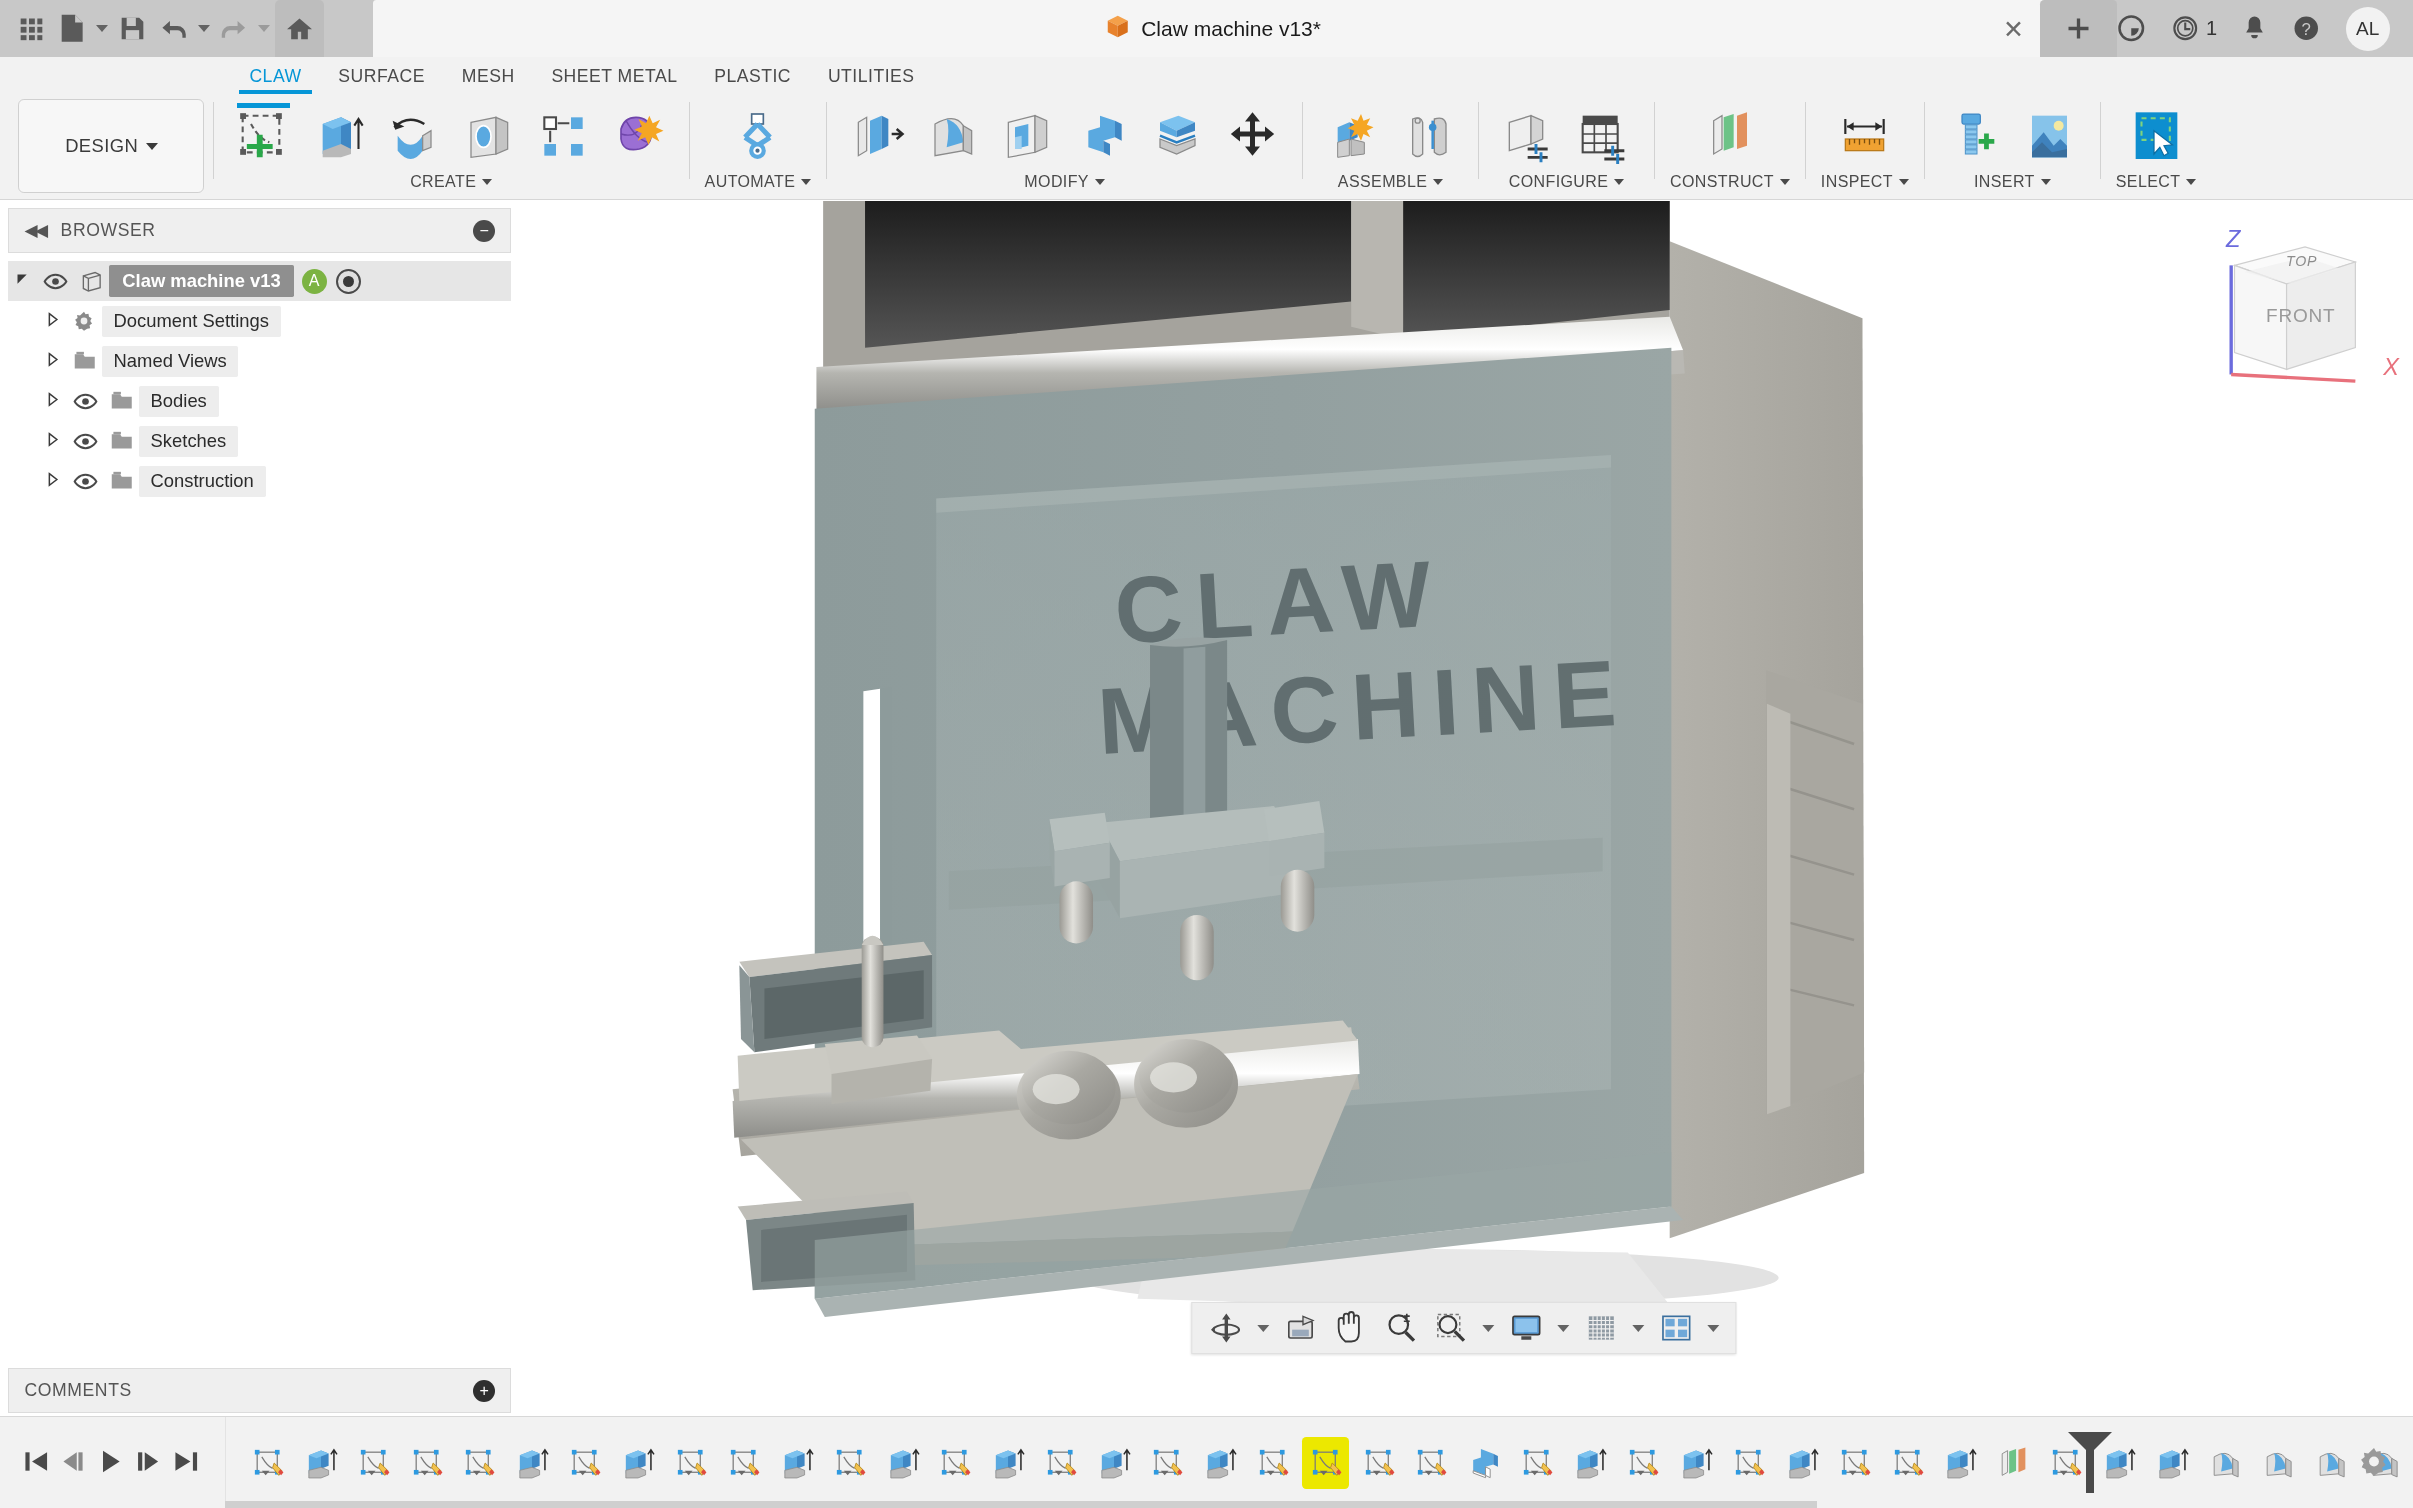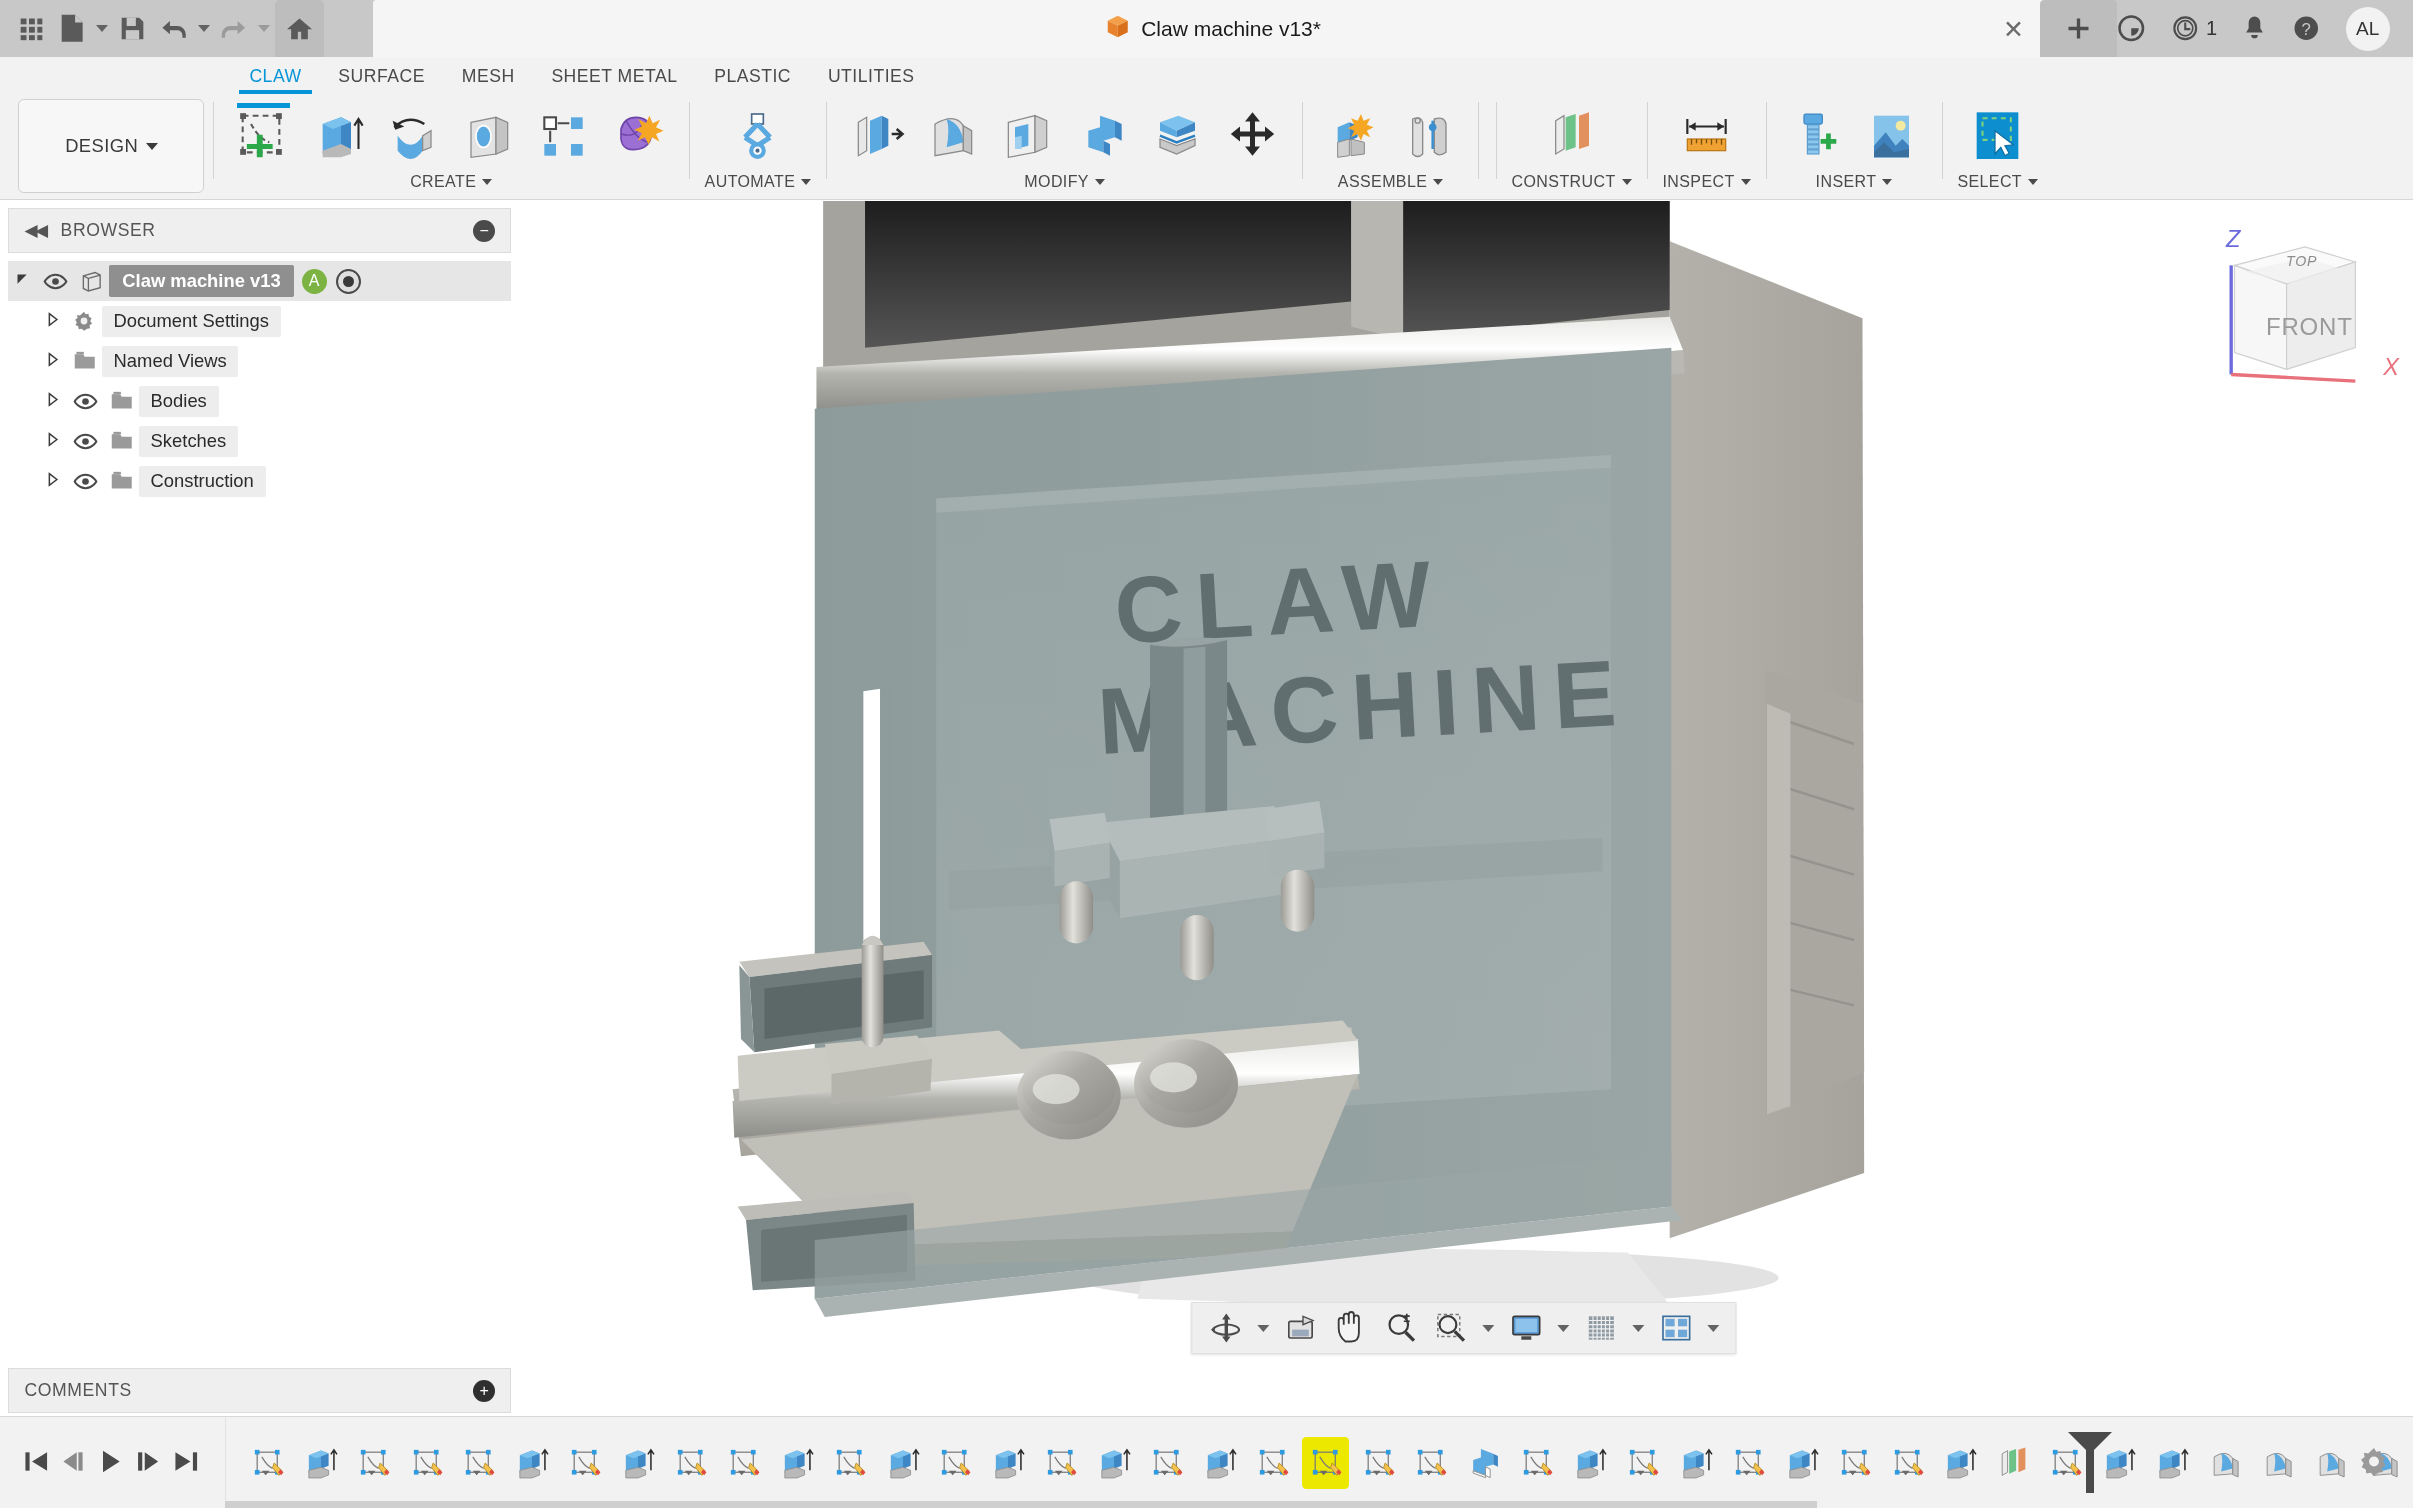--- a/index.html
+++ b/index.html
@@ -133,21 +133,21 @@
   }
 
   
   .machine { position:absolute; left:0; top:0; width:100%; height:100%; }
 
   
   .viewcube { position:absolute; right:15px; top:23.5px; width:193px; height:168px; }
   .vc-z { position:absolute; left:20px; top:1.7px; font-size:23.5px; color:#6b6bdd; font-style:italic;}
   .vc-x { position:absolute; right:0px; bottom:11.7px; font-size:23.5px; color:#e8717c; font-style:italic;}
   .vc-top { position:absolute; left:80px; top:28.5px; font-size:14.2px; color:#8c8c8c; font-style:italic; letter-spacing:0.8px;}
-  .vc-front { position:absolute; left:60px; top:88px; font-size:24px; color:#9a9a9a; letter-spacing:0.8px;}
+  .vc-front { position:absolute; left:60px; top:80px; font-size:19px; color:#9a9a9a; letter-spacing:0.8px;}
 
   
   .navbar {
     position:absolute; left:50%; transform:translateX(-50%); bottom:10px;
     height:52px; background:#efefef; border:0.8px solid #e0e0e0;
     display:flex; align-items:center; padding:0 11.7px; gap:5px;
     box-shadow:0 0.8px 2.5px rgba(0,0,0,.12);
   }
   .nav-btn { width:45px;height:45px;display:flex;align-items:center;justify-content:center; }
   .nav-caret { width:20px;height:45px;display:flex;align-items:center;justify-content:center; }
@@ -475,20 +475,45 @@
         </div>
       </div>
       <div class="panel-label">
           <span>ASSEMBLE</span>
           <i class="lbl-caret"></i>
         </div>
     </div>
 
     <div class="sep"></div>
 
+    <div class="panel">
+      <div class="panel-icons">
+        <div class="icon-btn">
+          <svg width="55" height="55" viewBox="0 0 66 66">
+            <path d="M10 16 L36 8 L36 42 L10 50z" fill="#efefef" stroke="#8a8a8a" stroke-width="1.6"></path>
+            <path d="M36 8 L50 14 L50 36 L36 42z" fill="#d4d4d4" stroke="#8a8a8a" stroke-width="1.6"></path>
+            <path d="M32 48h24 M32 58h24" stroke="#3a3a3a" stroke-width="3.5"></path>
+            <path d="M42 42v12 M48 52v12" stroke="#2a7fc1" stroke-width="3.5"></path>
+          </svg>
+        </div>
+        <div class="icon-btn">
+          <svg width="55" height="55" viewBox="0 0 66 66">
+            <rect x="8" y="8" width="42" height="10" fill="#4a4a4a"></rect>
+            <rect x="8" y="18" width="42" height="34" fill="none" stroke="#4a4a4a" stroke-width="2.5"></rect>
+            <path d="M8 30h42 M8 41h42 M22 18v34 M36 18v34" stroke="#4a4a4a" stroke-width="2"></path>
+            <path d="M34 50h24 M34 60h24" stroke="#3a3a3a" stroke-width="3.5"></path>
+            <path d="M44 44v12 M50 54v12" stroke="#2a7fc1" stroke-width="3.5"></path>
+          </svg>
+        </div>
+      </div>
+      <div class="panel-label">
+          <span>CONFIGURE</span>
+          <i class="lbl-caret"></i>
+        </div>
+    </div>
 
     <div class="sep"></div>
 
     <div class="panel">
       <div class="panel-icons">
         <div class="icon-btn">
           <svg width="55" height="55" viewBox="0 0 66 66">
             <path d="M14 14 L24 8 L24 48 L14 54z" fill="#ececec" stroke="#8a8a8a" stroke-width="1.5"></path>
             <path d="M26 10 L38 6 L38 46 L26 50z" fill="#6dc387"></path>
             <path d="M42 8 L54 4 L54 44 L42 48z" fill="#e2915e"></path>

